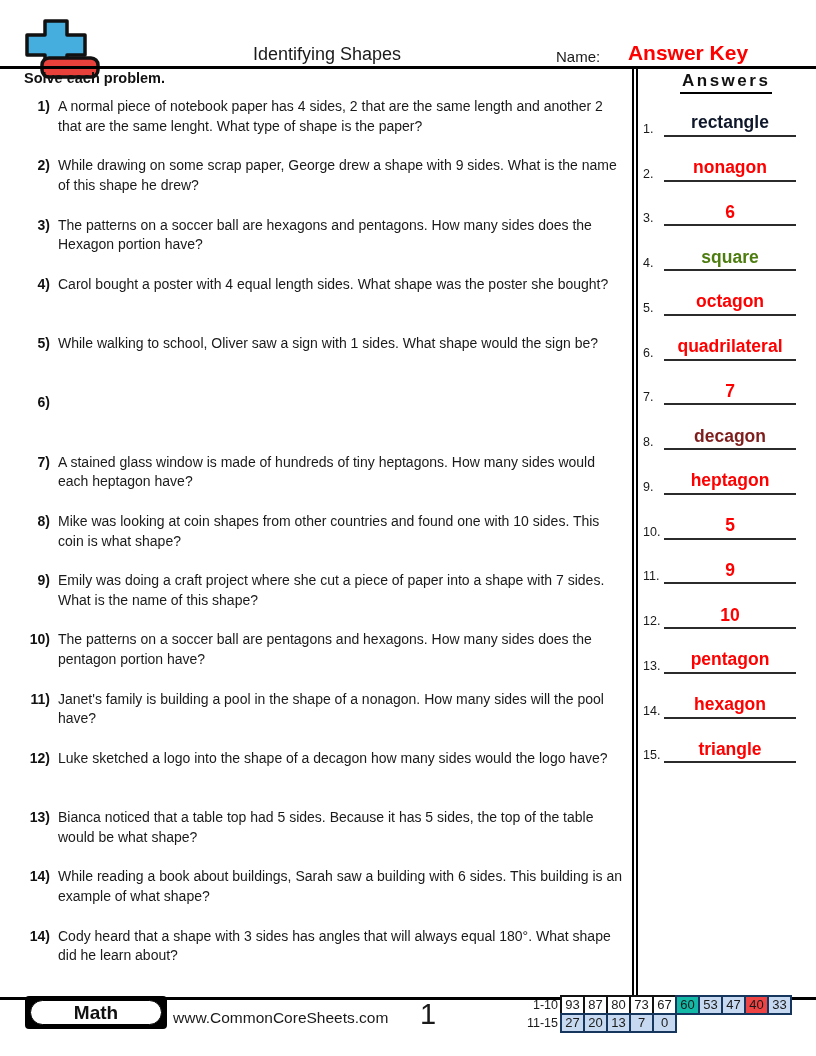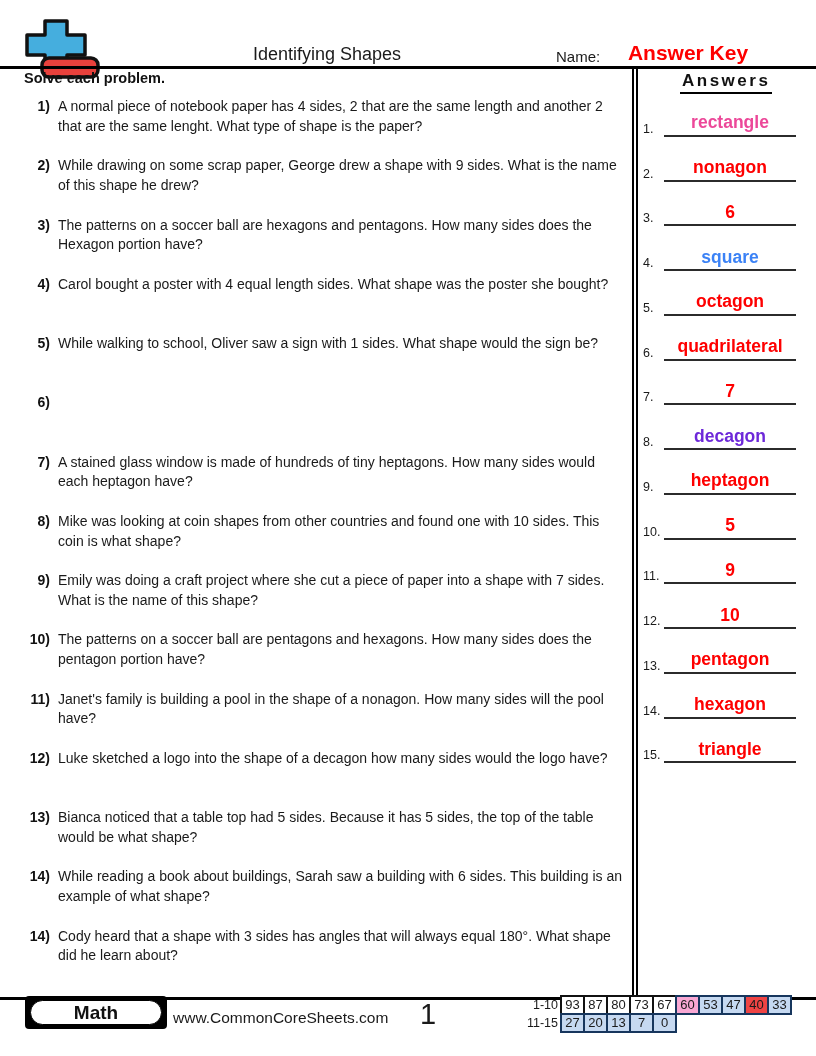--- a/index.html
+++ b/index.html
@@ -152,42 +152,42 @@
     </div>
 
   <div class="divider"></div>
 
   <div class="ans-title">Answers</div>
   <div class="ans-rows">
 
       <div class="ans-row">
         <span class="ans-num">1.</span>
         <span class="ans-line">
-          <span class="ans-text" style="color:#ec4899;">rectangle</span>
+          <span class="ans-text" style="color:#0f172a;">rectangle</span>
         </span>
       </div>
 
       <div class="ans-row">
         <span class="ans-num">2.</span>
         <span class="ans-line">
           <span class="ans-text" style="color:#fe0000;">nonagon</span>
         </span>
       </div>
 
       <div class="ans-row">
         <span class="ans-num">3.</span>
         <span class="ans-line">
           <span class="ans-text" style="color:#fe0000;">6</span>
         </span>
       </div>
 
       <div class="ans-row">
         <span class="ans-num">4.</span>
         <span class="ans-line">
-          <span class="ans-text" style="color:#3b82f6;">square</span>
+          <span class="ans-text" style="color:#4d7c0f;">square</span>
         </span>
       </div>
 
       <div class="ans-row">
         <span class="ans-num">5.</span>
         <span class="ans-line">
           <span class="ans-text" style="color:#fe0000;">octagon</span>
         </span>
       </div>
 
@@ -201,21 +201,21 @@
       <div class="ans-row">
         <span class="ans-num">7.</span>
         <span class="ans-line">
           <span class="ans-text" style="color:#fe0000;">7</span>
         </span>
       </div>
 
       <div class="ans-row">
         <span class="ans-num">8.</span>
         <span class="ans-line">
-          <span class="ans-text" style="color:#6d28d9;">decagon</span>
+          <span class="ans-text" style="color:#7f1d1d;">decagon</span>
         </span>
       </div>
 
       <div class="ans-row">
         <span class="ans-num">9.</span>
         <span class="ans-line">
           <span class="ans-text" style="color:#fe0000;">heptagon</span>
         </span>
       </div>
 
@@ -272,21 +272,21 @@
   <div class="score">
     <div class="score-row">
       <span class="score-label">1-10</span>
       <span style="display:flex;">
 
       <span class="score-cell">93</span>
           <span class="score-cell">87</span>
           <span class="score-cell">80</span>
           <span class="score-cell">73</span>
           <span class="score-cell">67</span>
-          <span class="score-cell hl" style="background: #f9a8d4;">60</span>
+          <span class="score-cell hl" style="background: #14b8a6;">60</span>
           <span class="score-cell hl" style="background: rgb(198, 217, 241);">53</span>
           <span class="score-cell hl" style="background: rgb(198, 217, 241);">47</span>
           <span class="score-cell hl" style="background: #ef4444;">40</span>
           <span class="score-cell hl" style="background: rgb(198, 217, 241);">33</span>
         </span>
     </div>
     <div class="score-row second">
       <span class="score-label">11-15</span>
       <span style="display:flex;">
 

